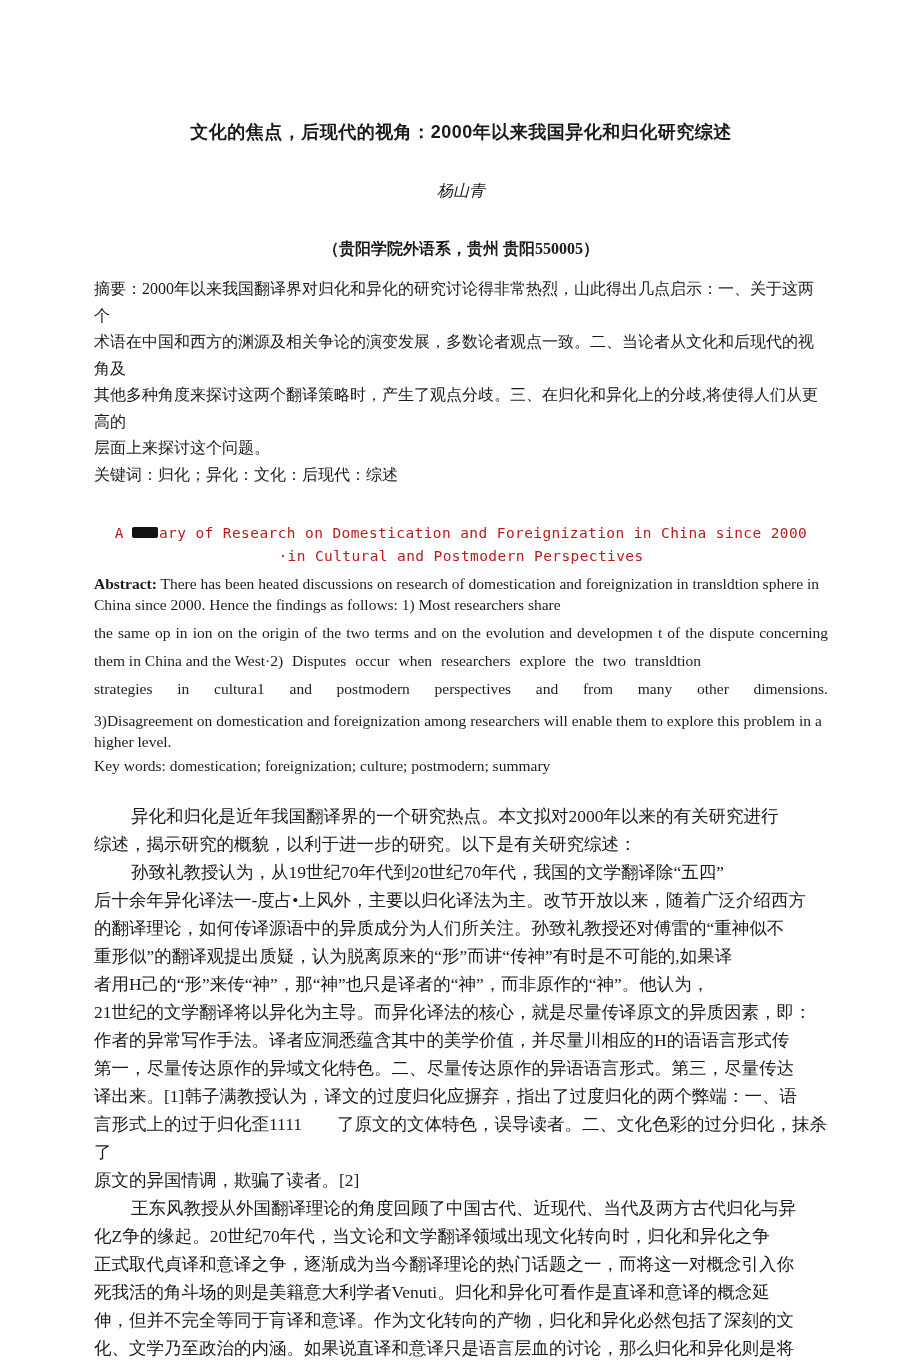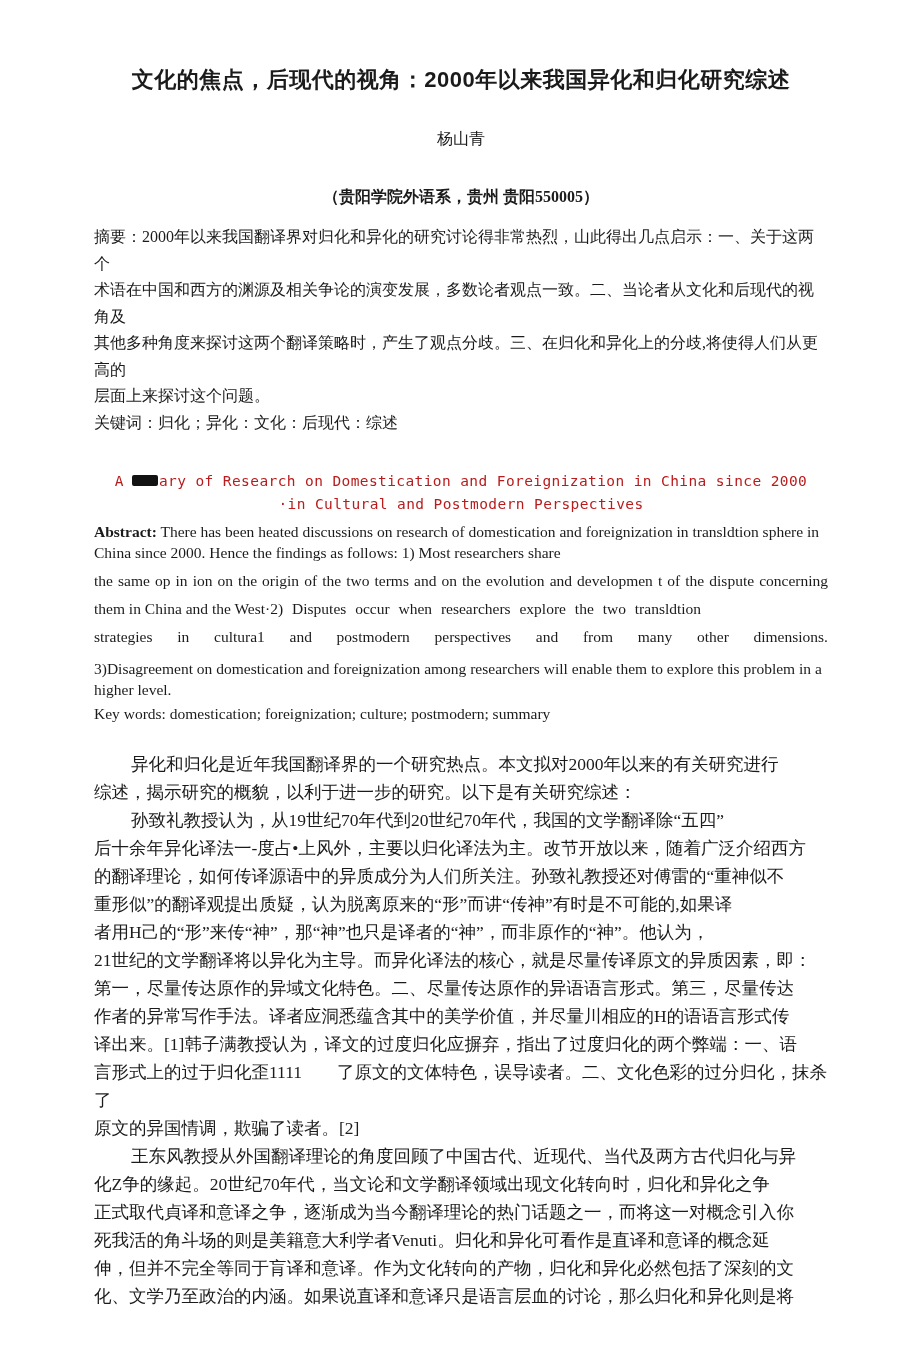--- a/index.html
+++ b/index.html
@@ -8,33 +8,34 @@
     width: 920px;
     height: 1361px;
     position: relative;
     overflow: hidden;
     font-family: "Liberation Serif", serif;
     color: #1b1b1b;
   }
   .page { padding: 0 92px 0 94px; }
 
   .title-zh {
-    margin-top: 68px;
+    margin-top: 120px;
     text-align: center;
     font-family: "Liberation Sans", sans-serif;
     font-weight: bold;
-    font-size: 22px;
+    font-size: 18px;
     line-height: 24px;
     letter-spacing: 0.5px;
   }
   .author {
     margin-top: 36px;
     text-align: center;
     font-size: 16px;
     line-height: 22px;
+    font-style: italic;
   }
   .affil {
     margin-top: 36px;
     text-align: center;
     font-size: 16px;
     line-height: 22px;
     font-weight: bold;
   }
 
   .abs-zh {
@@ -121,22 +122,22 @@
 
   <div class="body-zh" id="bodyZh">
       <div class="zh-line indent">异化和归化是近年我国翻译界的一个研究热点。本文拟对2000年以来的有关研究进行</div>
       <div class="zh-line">综述，揭示研究的概貌，以利于进一步的研究。以下是有关研究综述：</div>
       <div class="zh-line indent">孙致礼教授认为，从19世纪70年代到20世纪70年代，我国的文学翻译除“五四”</div>
       <div class="zh-line">后十余年异化译法一-度占•上风外，主要以归化译法为主。改节开放以来，随着广泛介绍西方</div>
       <div class="zh-line">的翻译理论，如何传译源语中的异质成分为人们所关注。孙致礼教授还对傅雷的“重神似不</div>
       <div class="zh-line">重形似”的翻译观提出质疑，认为脱离原来的“形”而讲“传神”有时是不可能的,如果译</div>
       <div class="zh-line">者用H己的“形”来传“神”，那“神”也只是译者的“神”，而非原作的“神”。他认为，</div>
       <div class="zh-line">21世纪的文学翻译将以异化为主导。而异化译法的核心，就是尽量传译原文的异质因素，即：</div>
+      <div class="zh-line">作者的异常写作手法。译者应洞悉蕴含其中的美学价值，并尽量川相应的H的语语言形式传</div>
       <div class="zh-line">第一，尽量传达原作的异域文化特色。二、尽量传达原作的异语语言形式。第三，尽量传达</div>
-      <div class="zh-line">作者的异常写作手法。译者应洞悉蕴含其中的美学价值，并尽量川相应的H的语语言形式传</div>
       <div class="zh-line">译出来。[1]韩子满教授认为，译文的过度归化应摒弃，指出了过度归化的两个弊端：一、语</div>
       <div class="zh-line">言形式上的过于归化歪1111　　了原文的文体特色，误导读者。二、文化色彩的过分归化，抹杀了</div>
       <div class="zh-line">原文的异国情调，欺骗了读者。[2]</div>
       <div class="zh-line indent">王东风教授从外国翻译理论的角度回顾了中国古代、近现代、当代及两方古代归化与异</div>
       <div class="zh-line">化Z争的缘起。20世纪70年代，当文论和文学翻译领域出现文化转向时，归化和异化之争</div>
       <div class="zh-line">正式取代貞译和意译之争，逐渐成为当今翻译理论的热门话题之一，而将这一对概念引入你</div>
       <div class="zh-line">死我活的角斗场的则是美籍意大利学者Venuti。归化和异化可看作是直译和意译的概念延</div>
       <div class="zh-line">伸，但并不完全等同于肓译和意译。作为文化转向的产物，归化和异化必然包括了深刻的文</div>
       <div class="zh-line">化、文学乃至政治的内涵。如果说直译和意译只是语言层血的讨论，那么归化和异化则是将</div>
     </div>

